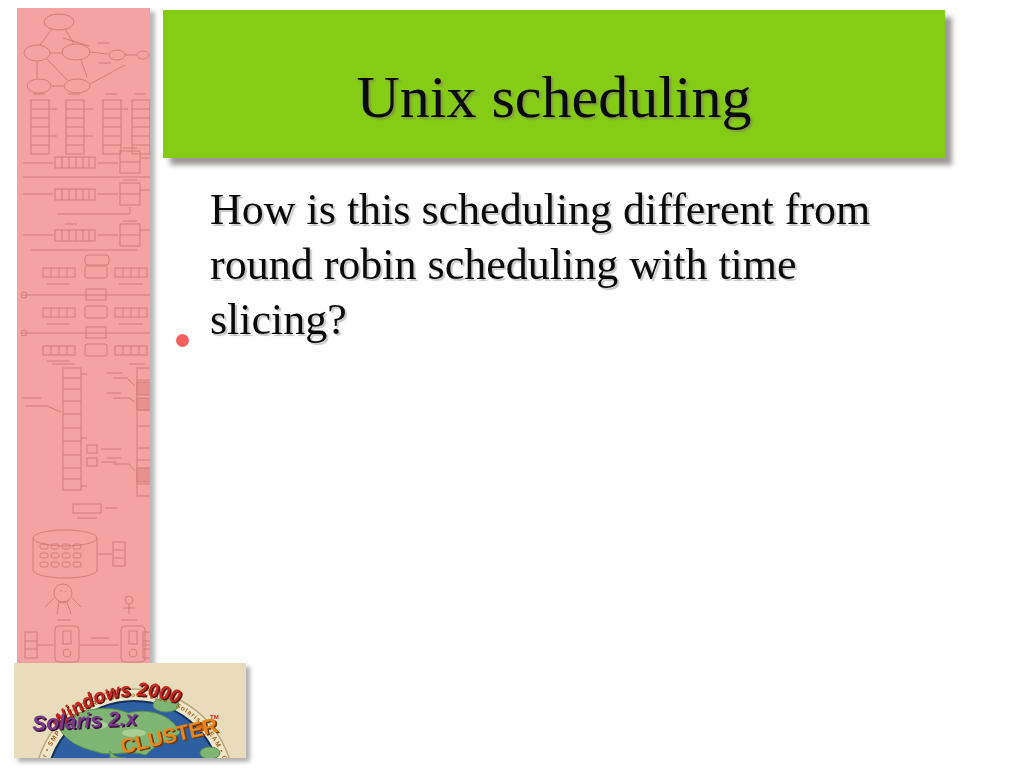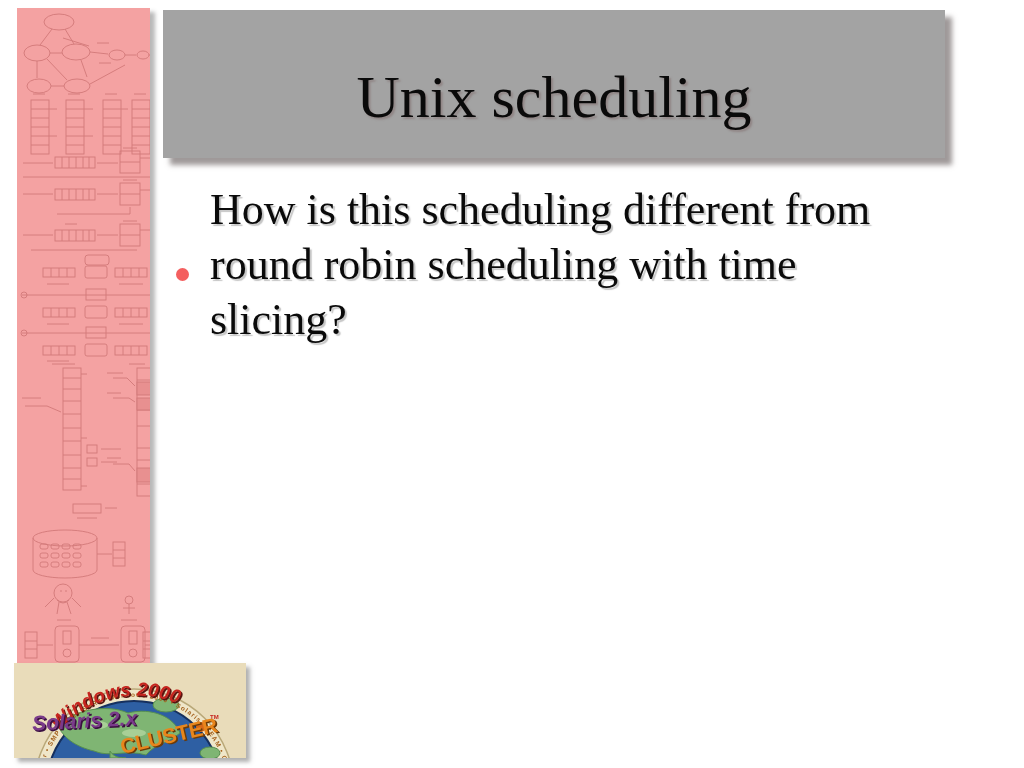--- a/index.html
+++ b/index.html
@@ -17,37 +17,37 @@
     position:absolute; left:17px; top:8px; width:133px; height:655px;
     background:#f4a2a2;
     box-shadow:5px 4px 4px rgba(100,100,100,0.45);
     overflow:hidden;
   }
   .sidebar svg { display:block; width:133px; height:655px; opacity:0.85; }
 
   
   .title-bar {
     position:absolute; left:163px; top:10px; width:782px; height:148px;
-    background:#a3a3a3;
+    background:#84cc16;
     box-shadow:7px 7px 5px rgba(95,85,85,0.6);
     display:flex; align-items:center; justify-content:center;
   }
   .title-bar .title-text {
     font-size:60px; color:#0a0a0a; letter-spacing:0px;
     transform:translateY(13px);
     text-shadow:2px 2px 2px rgba(130,110,110,0.55);
     white-space:nowrap;
   }
 
   
   .bullet-list {
     position:absolute; left:176px; top:182px; width:730px;
     list-style:none;
   }
-  .bullet-item { display:flex; align-items:center; }
+  .bullet-item { display:flex; align-items:flex-end; }
   .bullet-dot {
     flex:0 0 13px; width:13px; height:13px; border-radius:50%;
     background:#f45f5f; margin-top:19px; margin-right:21px;
   }
   .bullet-text {
     width:690px;
     font-size:44px; line-height:55px; color:#0a0a0a;
     text-shadow:2px 2px 1px rgba(140,140,140,0.5);
   }
 

